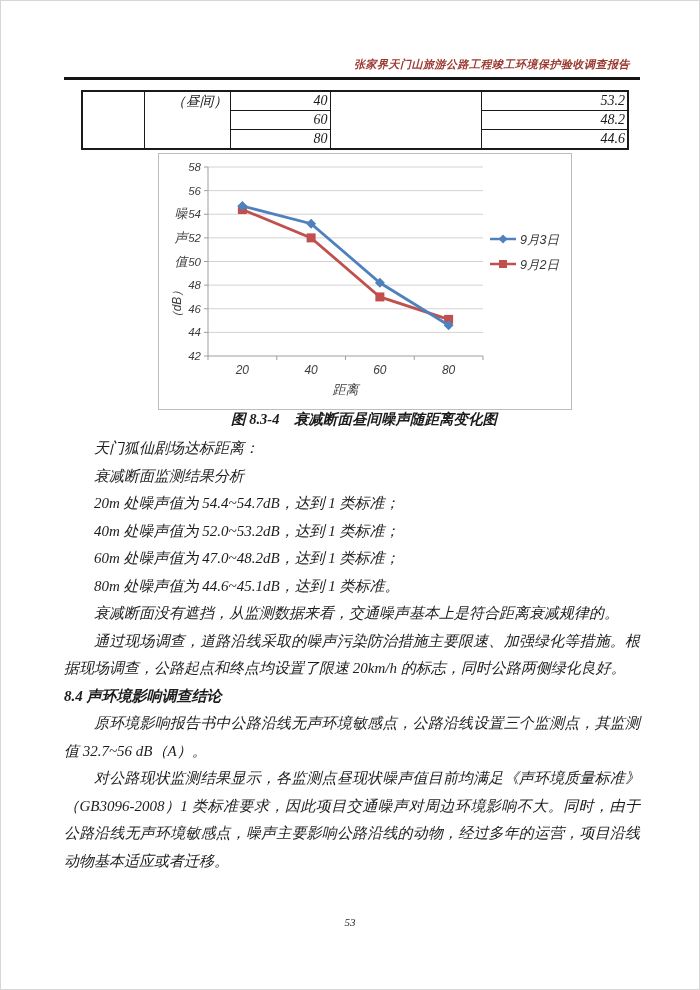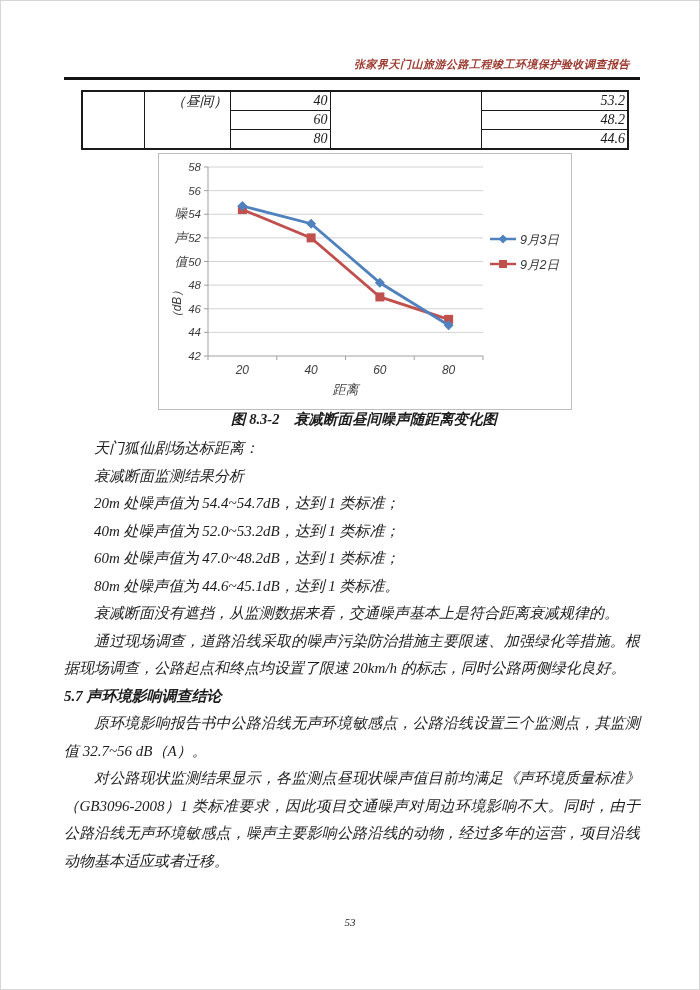--- a/index.html
+++ b/index.html
@@ -111,30 +111,30 @@
         <polygon points="289.625,166.2875 294.625,171.2875 289.625,176.2875 284.625,171.2875" fill="#4F81BD"></polygon>
         <line x1="331" y1="85" x2="357" y2="85" stroke="#4F81BD" stroke-width="2.5"></line>
         <polygon points="344,80.5 348.5,85 344,89.5 339.5,85" fill="#4F81BD"></polygon>
         <text x="361" y="89.5" font-size="12.5" fill="#333">9月3日</text>
         <line x1="331" y1="110" x2="357" y2="110" stroke="#C0504D" stroke-width="2.5"></line>
         <rect x="340" y="106" width="8" height="8" fill="#C0504D"></rect>
         <text x="361" y="114.5" font-size="12.5" fill="#333">9月2日</text>
       </svg>
   </div>
 
-  <div class="caption">图 8.3-2　衰减断面昼间噪声随距离变化图</div>
+  <div class="caption">图 8.3-4　衰减断面昼间噪声随距离变化图</div>
 
   <div class="content">
     <p>天门狐仙剧场达标距离：</p>
     <p>衰减断面监测结果分析</p>
     <p>20m 处噪声值为 54.4~54.7dB，达到 1 类标准；</p>
     <p>40m 处噪声值为 52.0~53.2dB，达到 1 类标准；</p>
     <p>60m 处噪声值为 47.0~48.2dB，达到 1 类标准；</p>
     <p>80m 处噪声值为 44.6~45.1dB，达到 1 类标准。</p>
     <p>衰减断面没有遮挡，从监测数据来看，交通噪声基本上是符合距离衰减规律的。</p>
     <p>通过现场调查，道路沿线采取的噪声污染防治措施主要限速、加强绿化等措施。根据现场调查，公路起点和终点均设置了限速 20km/h 的标志，同时公路两侧绿化良好。</p>
-    <p class="heading">5.7 声环境影响调查结论</p>
+    <p class="heading">8.4 声环境影响调查结论</p>
     <p>原环境影响报告书中公路沿线无声环境敏感点，公路沿线设置三个监测点，其监测值 32.7~56 dB（A）。</p>
     <p>对公路现状监测结果显示，各监测点昼现状噪声值目前均满足《声环境质量标准》（GB3096-2008）1 类标准要求，因此项目交通噪声对周边环境影响不大。同时，由于公路沿线无声环境敏感点，噪声主要影响公路沿线的动物，经过多年的运营，项目沿线动物基本适应或者迁移。</p>
   </div>
 
   <div class="footer">53</div>
 </div>
 
 </body></html>

